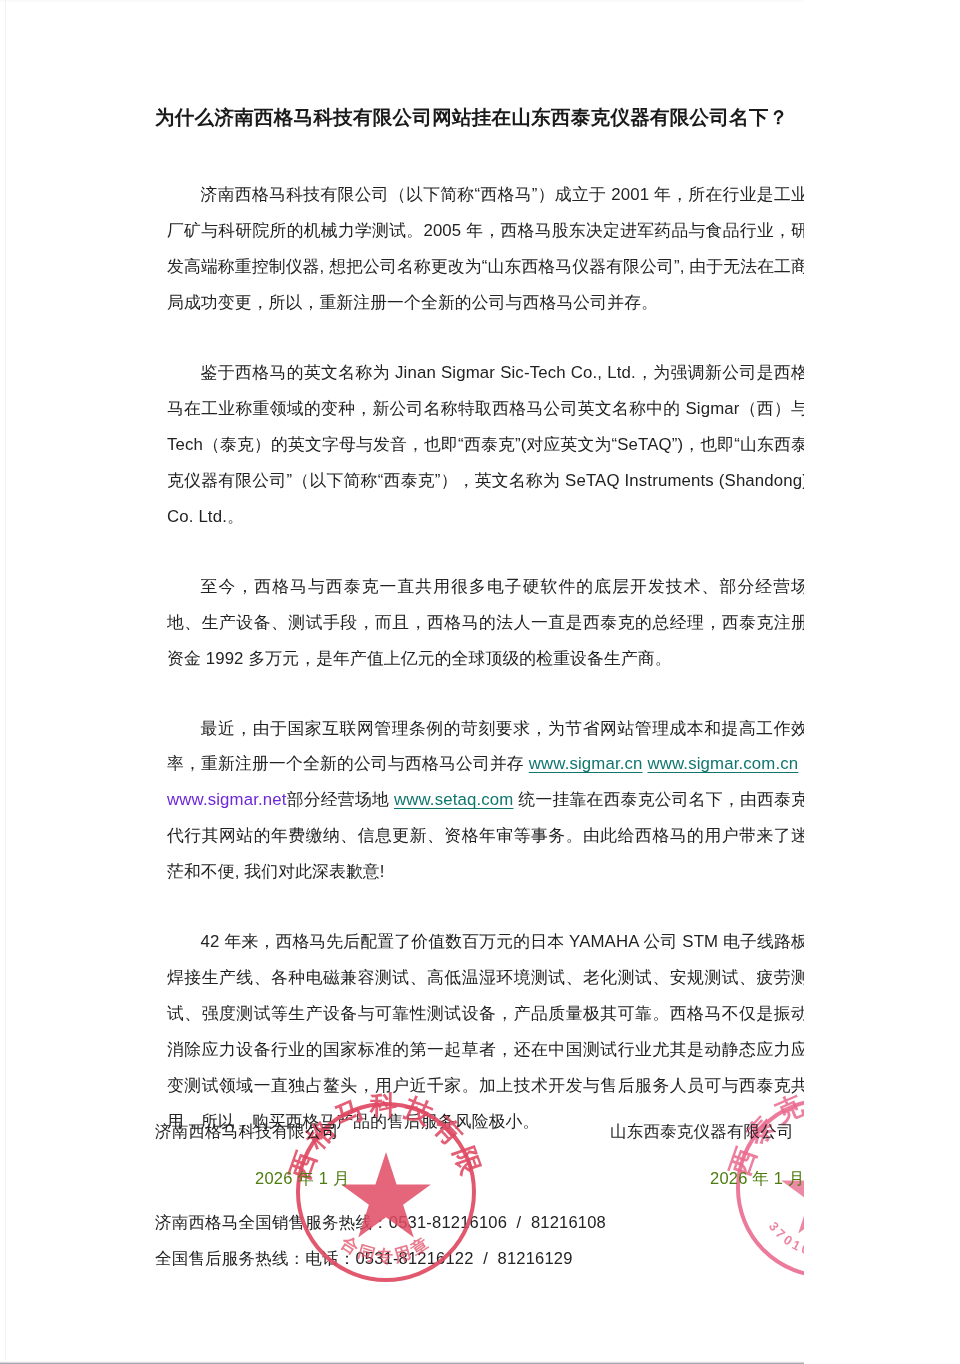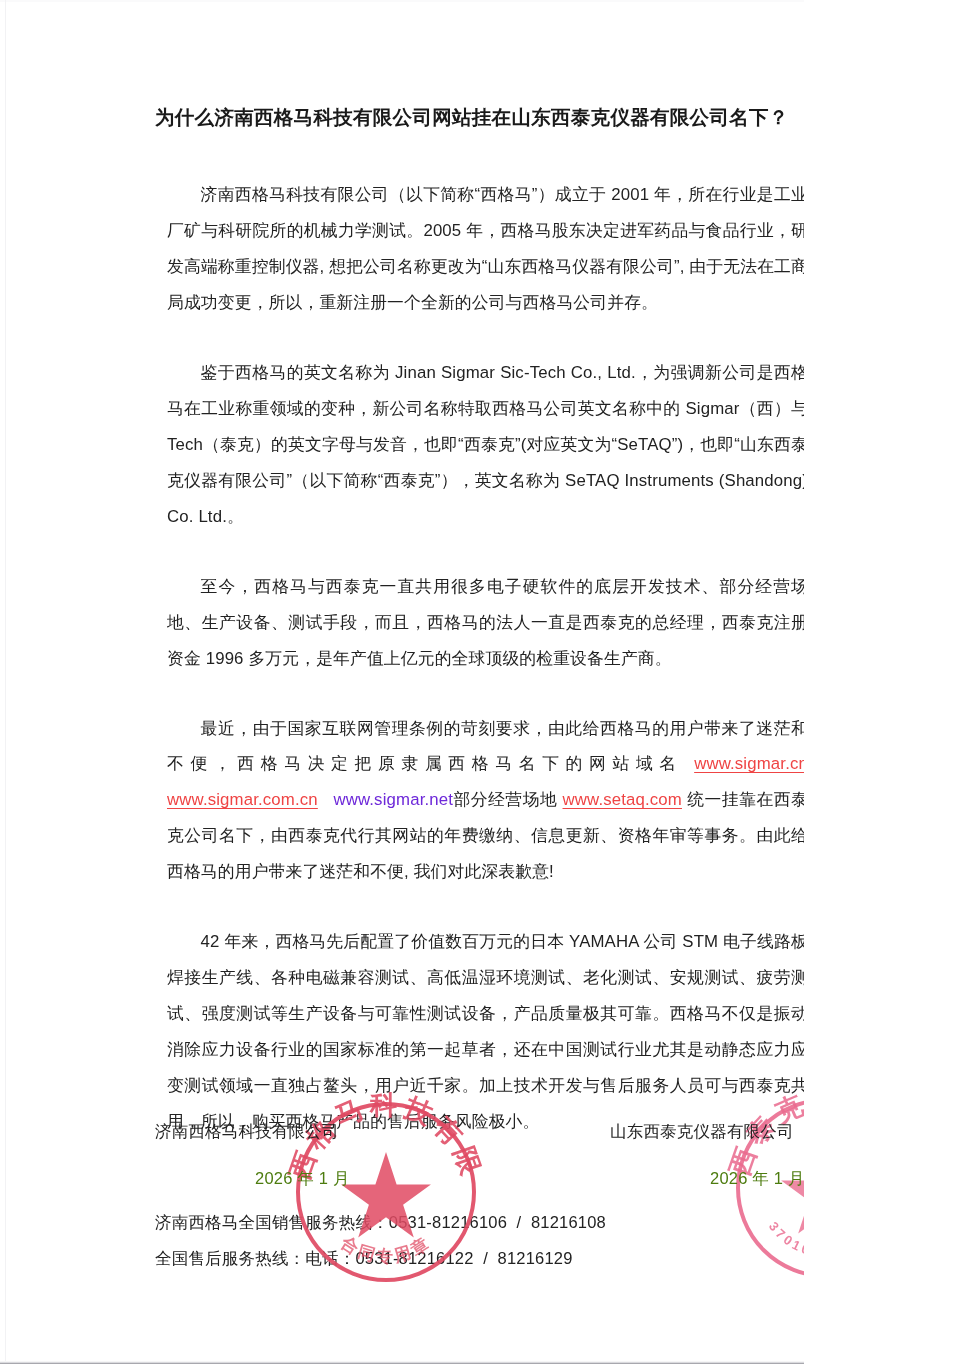--- a/index.html
+++ b/index.html
@@ -63,21 +63,21 @@
     line-height: 2.14;
     text-align: justify;
     text-indent: 2em;
     letter-spacing: 0.15px;
   }
   .para:first-of-type {
     padding-top: 34px;
   }
 
   .link {
-    color: #ef4444;
+    color: #0f766e;
     text-decoration: underline;
     text-underline-offset: 3px;
   }
   .nolink {
     color: #6d28d9;
     text-decoration: none;
   }
 
   .contact-block {
     padding-top: 52px;
@@ -145,23 +145,23 @@
   <div class="scan-edge-left"></div>
 
   <div class="content">
 
     <h1 class="doc-title">为什么济南西格马科技有限公司网站挂在山东西泰克仪器有限公司名下？</h1>
 
     <p class="para">济南西格马科技有限公司（以下简称“西格马”）成立于 2001 年，所在行业是工业厂矿与科研院所的机械力学测试。2005 年，西格马股东决定进军药品与食品行业，研发高端称重控制仪器, 想把公司名称更改为“山东西格马仪器有限公司”, 由于无法在工商局成功变更，所以，重新注册一个全新的公司与西格马公司并存。</p>
 
     <p class="para">鉴于西格马的英文名称为 Jinan Sigmar Sic-Tech Co., Ltd.，为强调新公司是西格马在工业称重领域的变种，新公司名称特取西格马公司英文名称中的 Sigmar（西）与 Tech（泰克）的英文字母与发音，也即“西泰克”(对应英文为“SeTAQ”)，也即“山东西泰克仪器有限公司”（以下简称“西泰克”），英文名称为 SeTAQ Instruments (Shandong) Co. Ltd.。</p>
 
-    <p class="para">至今，西格马与西泰克一直共用很多电子硬软件的底层开发技术、部分经营场地、生产设备、测试手段，而且，西格马的法人一直是西泰克的总经理，西泰克注册资金 1996 多万元，是年产值上亿元的全球顶级的检重设备生产商。</p>
-
-    <p class="para"><span>最近，由于国家互联网管理条例的苛刻要求，由此给西格马的用户带来了迷茫和不便，西格马决定把原隶属西格马名下的网站域名 </span><a class="link" href="#">www.sigmar.cn</a> <a class="link" href="#">www.sigmar.com.cn</a>&nbsp;&nbsp; <span class="nolink">www.sigmar.net</span><span>部分经营场地 </span><a class="link" href="#">www.setaq.com</a><span> 统一挂靠在西泰克公司名下，由西泰克代行其网站的年费缴纳、信息更新、资格年审等事务。由此给西格马的用户带来了迷茫和不便, 我们对此深表歉意!</span></p>
+    <p class="para">至今，西格马与西泰克一直共用很多电子硬软件的底层开发技术、部分经营场地、生产设备、测试手段，而且，西格马的法人一直是西泰克的总经理，西泰克注册资金 1992 多万元，是年产值上亿元的全球顶级的检重设备生产商。</p>
+
+    <p class="para"><span>最近，由于国家互联网管理条例的苛刻要求，为节省网站管理成本和提高工作效率，重新注册一个全新的公司与西格马公司并存 </span><a class="link" href="#">www.sigmar.cn</a> <a class="link" href="#">www.sigmar.com.cn</a>&nbsp;&nbsp; <span class="nolink">www.sigmar.net</span><span>部分经营场地 </span><a class="link" href="#">www.setaq.com</a><span> 统一挂靠在西泰克公司名下，由西泰克代行其网站的年费缴纳、信息更新、资格年审等事务。由此给西格马的用户带来了迷茫和不便, 我们对此深表歉意!</span></p>
 
     <p class="para">42 年来，西格马先后配置了价值数百万元的日本 YAMAHA 公司 STM 电子线路板焊接生产线、各种电磁兼容测试、高低温湿环境测试、老化测试、安规测试、疲劳测试、强度测试等生产设备与可靠性测试设备，产品质量极其可靠。西格马不仅是振动消除应力设备行业的国家标准的第一起草者，还在中国测试行业尤其是动静态应力应变测试领域一直独占鳌头，用户近千家。加上技术开发与售后服务人员可与西泰克共用，所以，购买西格马产品的售后服务风险极小。</p>
 
     <div class="contact-block">
       <div class="contact-line">济南西格马全国销售服务热线：0531-81216106  /  81216108</div>
       <div class="contact-line">全国售后服务热线：电话：0531-81216122  /  81216129</div>
     </div>
 
   </div>
 

